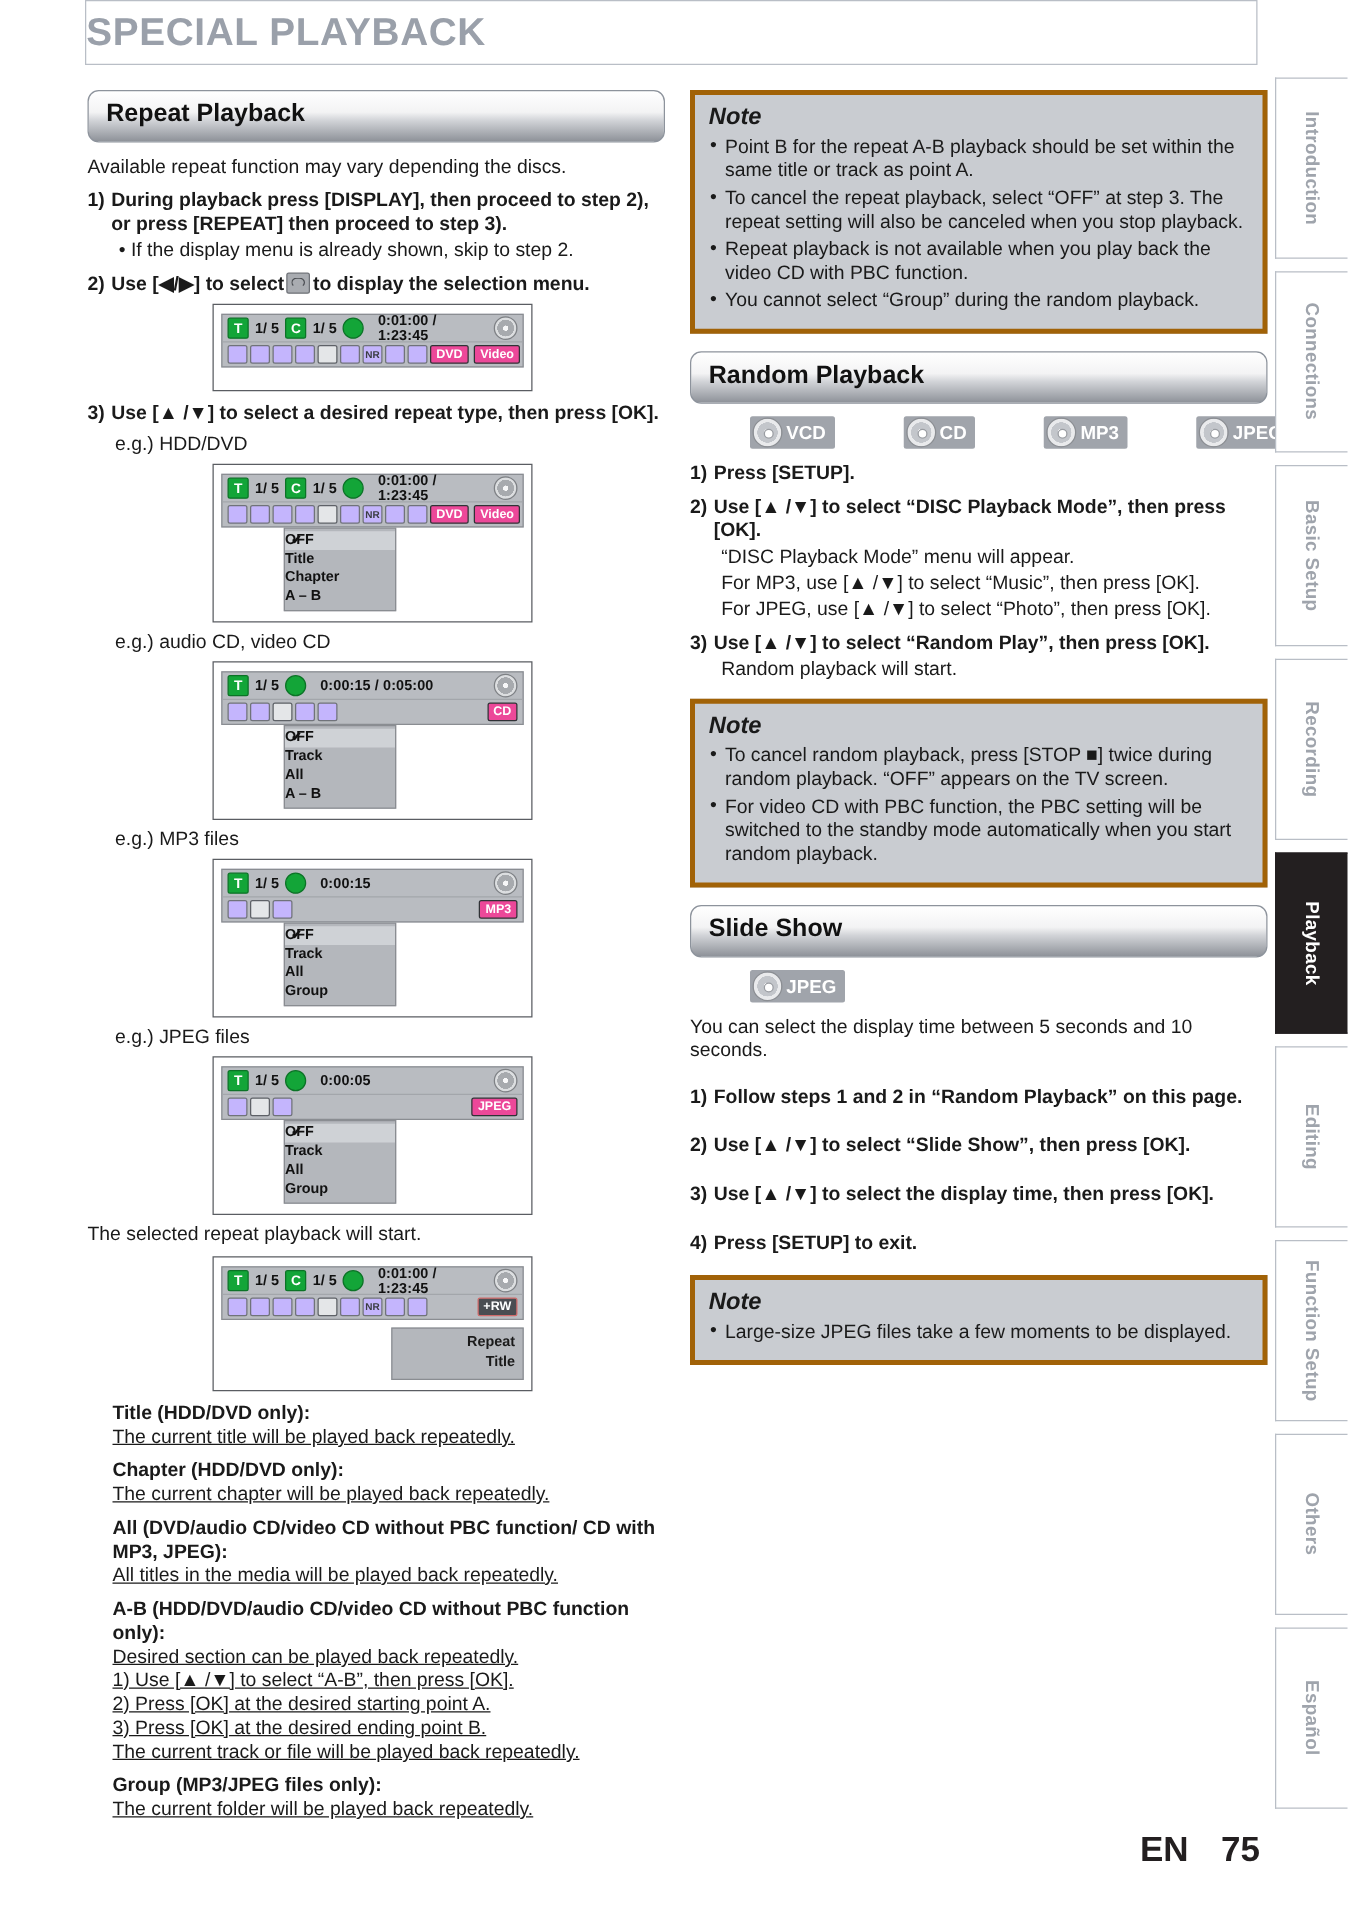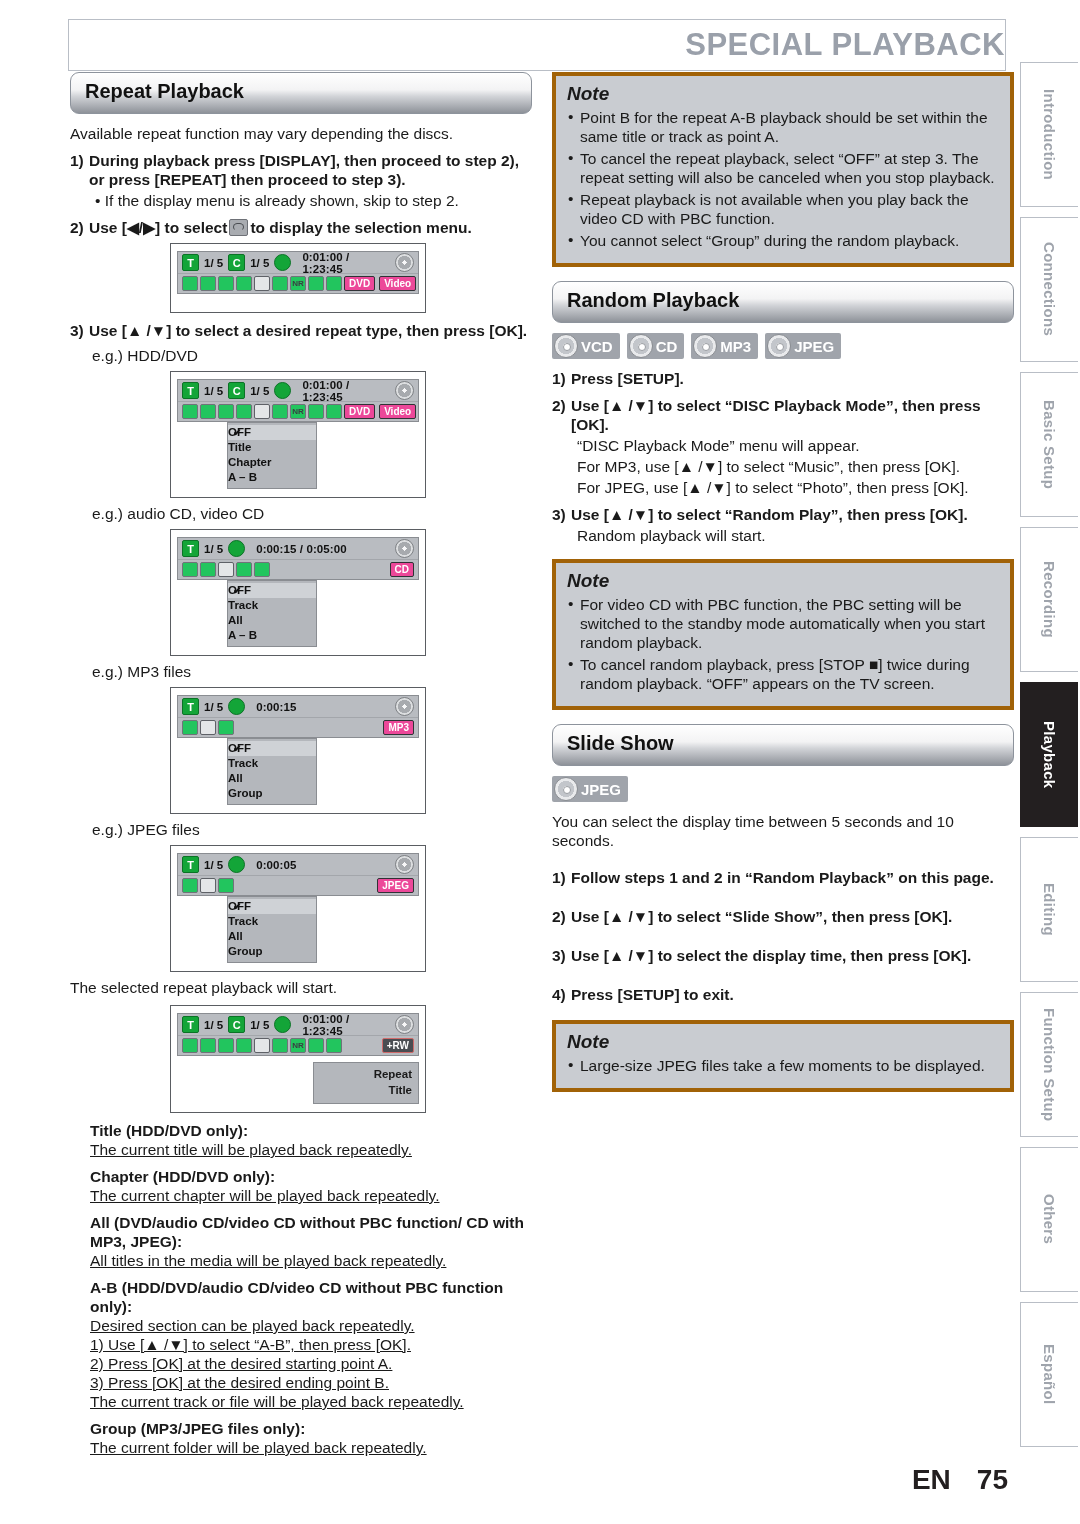--- a/index.html
+++ b/index.html
@@ -8,23 +8,23 @@
     background:#ffffff;
     font-family:"Liberation Sans", sans-serif;
     color:#1a1a1a;
     position:relative;
     overflow:hidden;
   }
   .page{position:absolute;left:0;top:0;width:1080px;height:1524px;}
 
   
   .title-box{
-    position:absolute;left:68px;top:19px;width:938px;height:52px;
+    position:absolute;left:68px;top:0;width:938px;height:52px;
     border:1px solid #b9bec6;
-    display:flex;align-items:center;justify-content:flex-end;
+    display:flex;align-items:center;justify-content:flex-start;
     box-sizing:border-box;
   }
   .title-text{
     font-size:31px;font-weight:bold;letter-spacing:0.5px;
     color:#9aa0aa;
   }
 
   
   .col-left{position:absolute;left:70px;top:72px;width:462px;}
   .col-right{position:absolute;left:552px;top:72px;width:462px;}
@@ -69,21 +69,21 @@
     padding-left:13px;position:relative;
   }
   .note li:before{content:"\2022";position:absolute;left:1px;top:-1px;}
 
   
   .badges{display:flex;gap:7px;margin:6px 0 10px 0;}
   .badge{
     background:#a0a4ab;color:#ffffff;
     font-size:15px;font-weight:bold;
     height:26px;display:flex;align-items:center;
-    padding:0 7px 0 2px;border-radius:2px;
+    padding:0 7px 0 2px;border-radius:2px;margin-left:48px;
   }
   .disc{
     width:22px;height:22px;border-radius:50%;
     background:radial-gradient(circle at 50% 50%,#ffffff 0 18%,#c3c6cb 19% 52%,#e9eaec 53% 74%,#b7babf 75% 100%);
     border:1px solid #8b8e93;
     margin-right:3px;flex:0 0 22px;
     position:relative;
   }
   .disc:after{
     content:"";position:absolute;left:50%;top:50%;
@@ -118,21 +118,21 @@
   .disc-mini{
     margin-left:auto;width:17px;height:17px;border-radius:50%;
     background:radial-gradient(circle at 50% 50%,#f7f7f8 0 17%,#a7aaae 18% 55%,#dcdee0 56% 78%,#9b9ea2 79% 100%);
     border:1px solid #7e8185;flex:0 0 17px;
   }
   .osd-row2{
     display:flex;align-items:center;height:19px;padding:0 4px;gap:2px;
     border-top:1px solid #a3a6ab;
   }
   .ic{
-    width:14px;height:13px;border:1px solid #70737a;background:#22c55e;
+    width:14px;height:13px;border:1px solid #70737a;background:#c4b5fd;
     border-radius:2px;flex:0 0 14px;position:relative;
     font-size:8px;color:#3a3d42;display:flex;align-items:center;justify-content:center;
     font-weight:bold;overflow:hidden;
   }
   .ic.on{background:#e4e6e8;border-color:#5e6167;}
   .tag{
     background:#ec4899;color:#fff;font-size:10px;font-weight:bold;
     padding:1px 4px;border-radius:2px;border:1px solid #303236;
   }
   .tag.rw{background:#4a4d52;border-color:#d06a6a;}
@@ -486,22 +486,22 @@
 
     <div class="step">
       <div class="num">3)</div>
       <div class="txt">Use [▲ /▼] to select “Random Play”, then press [OK].</div>
     </div>
     <div class="sub-ind">Random playback will start.</div>
 
     <div class="note" style="margin-top:14px;">
       <div class="note-title">Note</div>
       <ul>
+        <li>To cancel random playback, press [STOP ■] twice during random playback. “OFF” appears on the TV screen.</li>
         <li>For video CD with PBC function, the PBC setting will be switched to the standby mode automatically when you start random playback.</li>
-        <li>To cancel random playback, press [STOP ■] twice during random playback. “OFF” appears on the TV screen.</li>
       </ul>
     </div>
 
     <div class="sec-bar">
       <span>Slide Show</span>
     </div>
 
     <div class="badges">
       <div class="badge">
         <span class="disc"></span>

